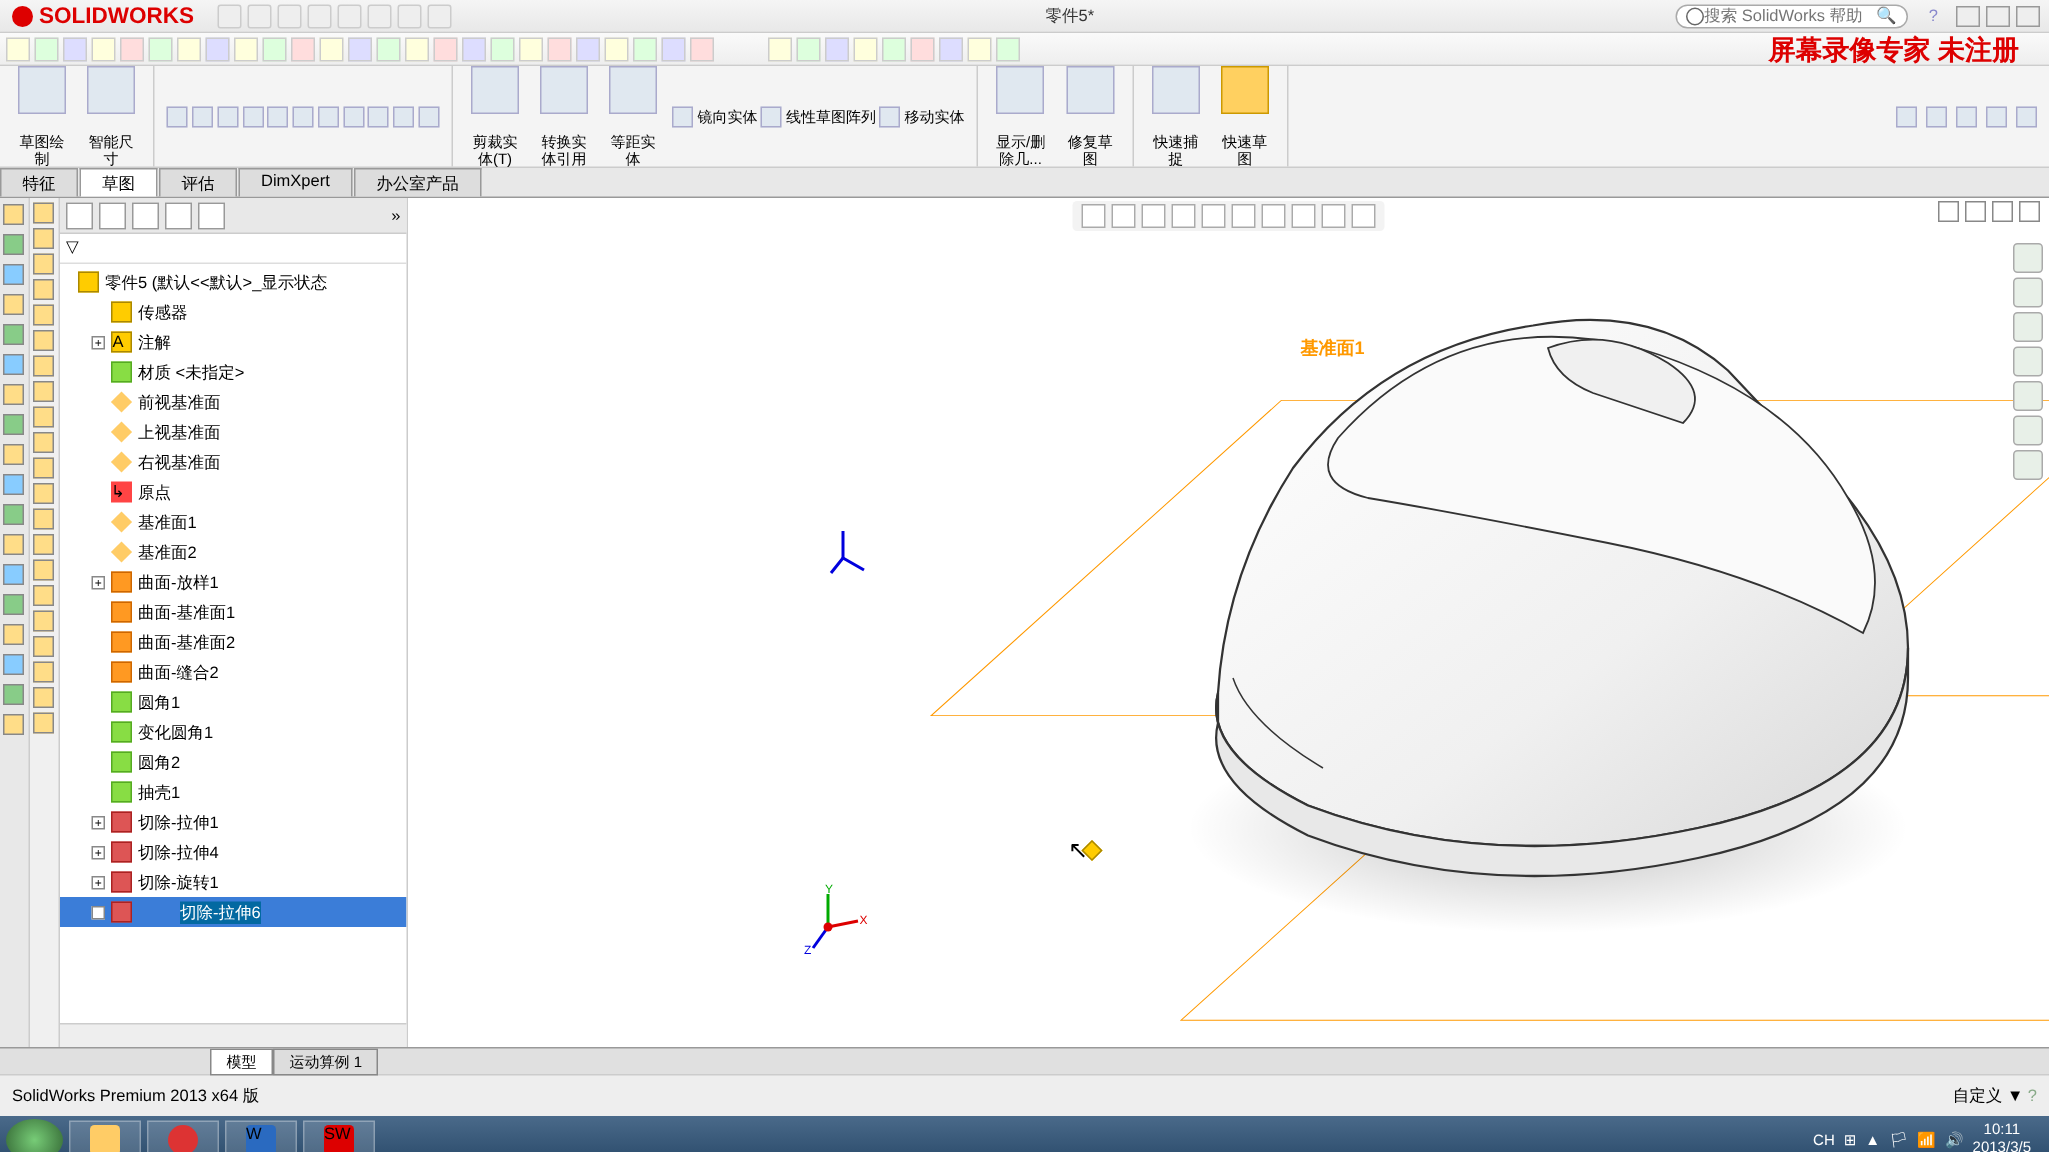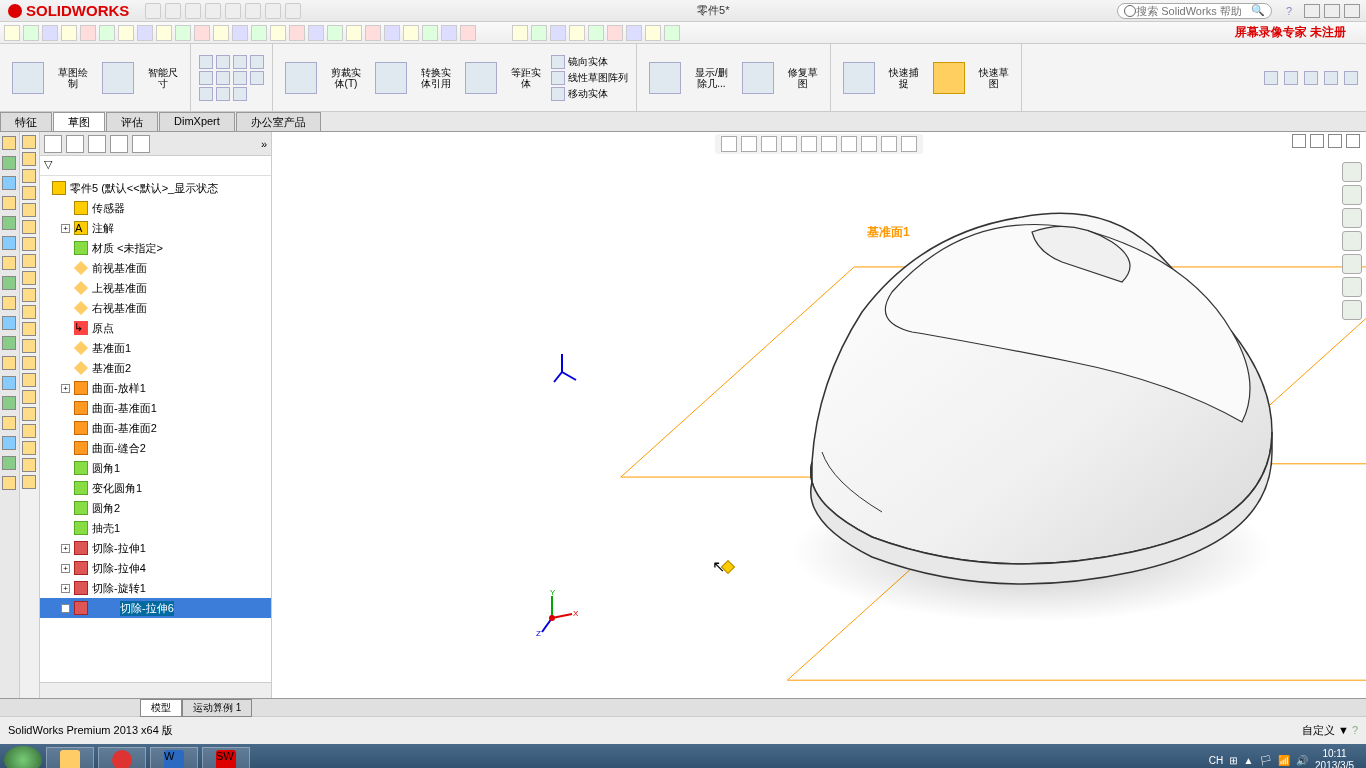--- a/index.html
+++ b/index.html
@@ -16,30 +16,30 @@
 .search-icon { width: 12px; height: 12px; border: 1px solid #666; border-radius: 50%; position: relative; }
 .win-controls { display: flex; gap: 4px; padding: 0 6px; }
 .win-btn { width: 16px; height: 14px; border: 1px solid #999; background: #eee; }
 
 .toolbar-row { height: 22px; background: linear-gradient(#fafafa,#eee); border-bottom: 1px solid #ccc; display: flex; align-items: center; padding: 0 4px; gap: 3px; position: relative; }
 .tb-icon { width: 16px; height: 16px; border: 1px solid #ccc; background: #fff; }
 .tb-icon.c1 { background: #ffd; }
 .tb-icon.c2 { background: #dfd; }
 .tb-icon.c3 { background: #ddf; }
 .tb-icon.c4 { background: #fdd; }
-.watermark { position: absolute; right: 20px; color: #d00; font-weight: bold; font-size: 12px; margin-left: 28px; }
+.watermark { position: absolute; right: 20px; color: #d00; font-weight: bold; font-size: 18px; margin-left: 28px; }
 
 .ribbon { height: 68px; background: #f4f4f4; border-bottom: 1px solid #ccc; display: flex; }
 .ribbon-grp { border-right: 1px solid #ccc; padding: 4px 8px; display: flex; gap: 6px; align-items: center; }
-.ribbon-btn { display: flex; align-items: center; gap: 14px; padding: 2px 4px; }
+.ribbon-btn { display: flex; flex-direction: column; align-items: center; gap: 14px; padding: 2px 4px; }
 .rb-icon { width: 24px; height: 24px; background: #e0e8f0; border: 1px solid #aac; }
 .rb-icon.lg { width: 32px; height: 32px; }
 .rb-icon.active { background: #ffd060; border-color: #c90; }
 .ribbon-btn span { font-size: 10px; white-space: pre-line; text-align: center; line-height: 11px; }
-.ribbon-col { display: flex; flex-direction: column; gap: 2px; }
+.ribbon-col { display: flex; flex-direction: row; gap: 2px; }
 .ribbon-mini { display: flex; align-items: center; gap: 3px; font-size: 10px; }
 .mini-icon { width: 14px; height: 14px; background: #e0e8f0; border: 1px solid #aac; }
 
 .tabs { height: 20px; background: #e8e8e8; display: flex; border-bottom: 1px solid #999; }
 .tab { padding: 2px 14px; border: 1px solid #999; border-bottom: none; background: #ddd; font-size: 11px; margin-right: 1px; }
 .tab.active { background: #fff; }
 
 .main-area { display: flex; height: 566px; position: relative; }
 
 .left-rail { width: 20px; background: #e8e8e8; border-right: 1px solid #ccc; display: flex; flex-direction: column; gap: 6px; padding: 4px 2px; }

